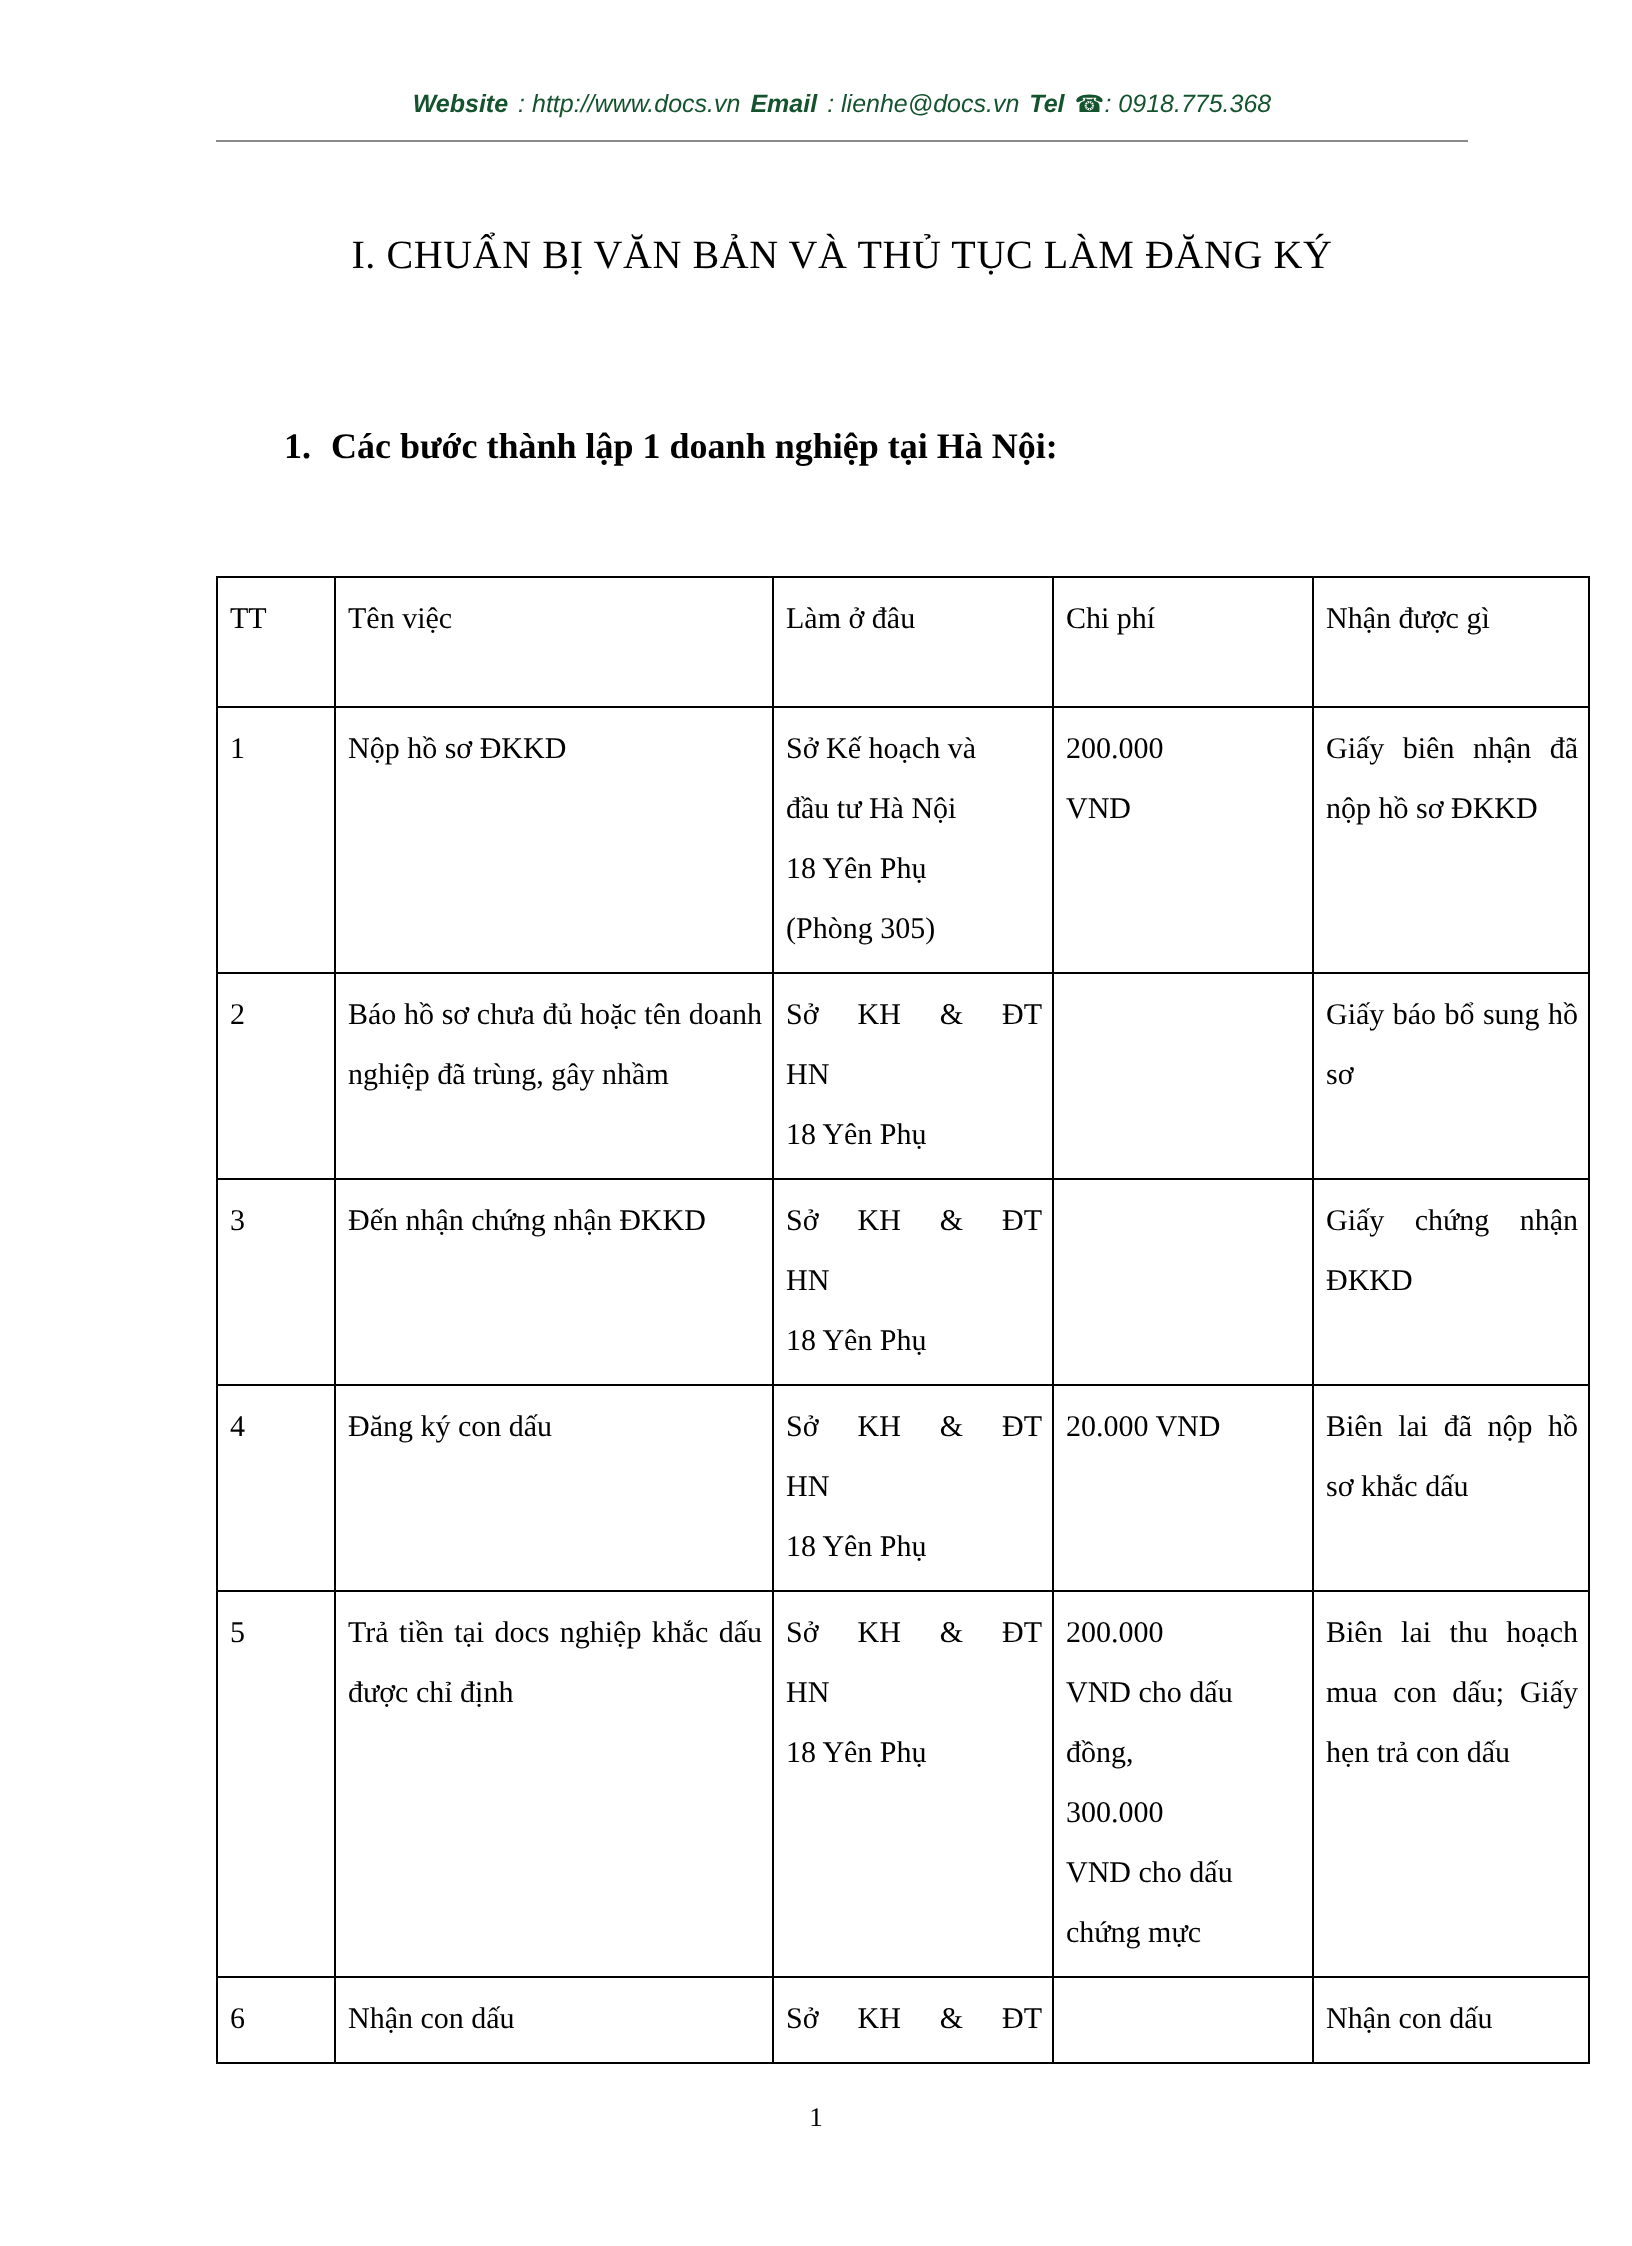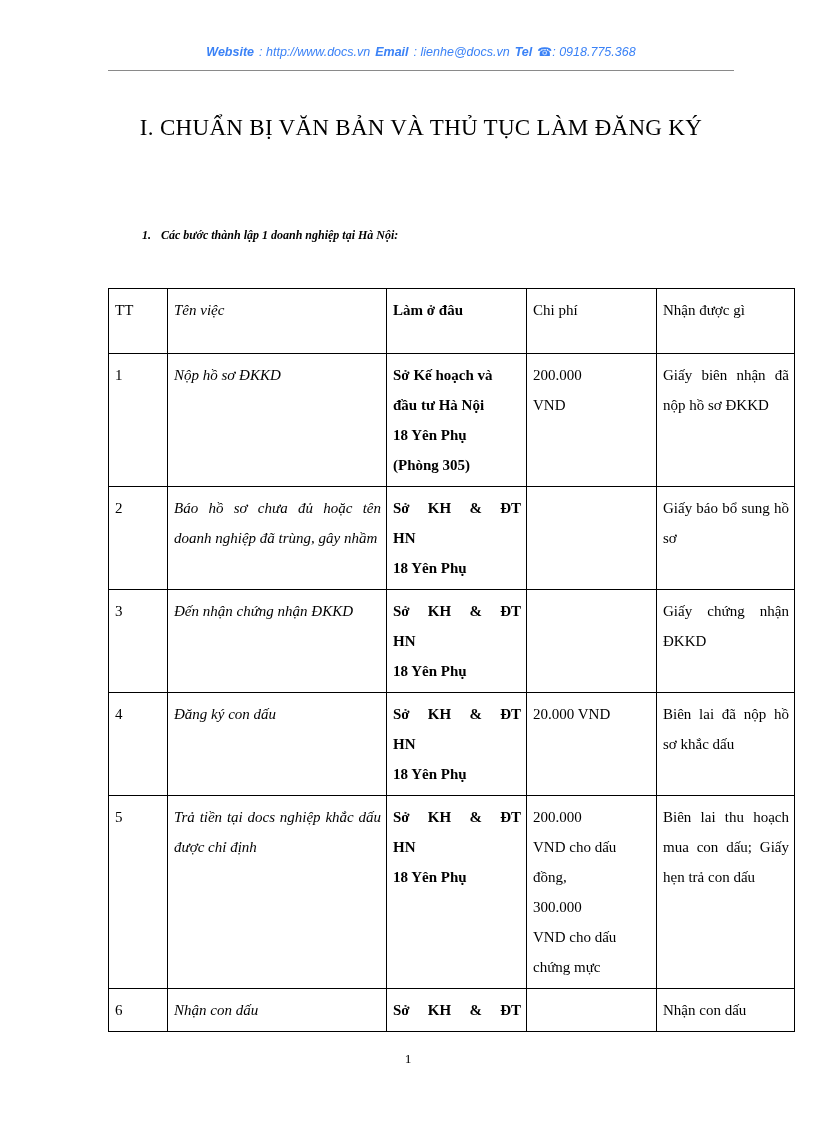--- a/index.html
+++ b/index.html
@@ -25,21 +25,21 @@
     position: absolute;
     left: 108px;
     top: 44px;
     width: 626px;
     text-align: center;
     font-family: "Liberation Sans", "DejaVu Sans", sans-serif;
     font-style: italic;
     font-size: 12.5px;
     line-height: 16px;
     white-space: nowrap;
-    color: #3b82f6;
+    color: #14532d;
   }
   .doc-header .lbl {
     font-weight: bold;
     font-style: italic;
   }
   .doc-header .val {
     font-style: italic;
     font-weight: normal;
   }
   .doc-header .sep { display: inline-block; width: 5px; }
@@ -60,39 +60,38 @@
 
   
   .title-block {
     position: absolute;
     left: 108px;
     top: 108px;
     width: 626px;
     text-align: center;
   }
   .title-line {
-    font-size: 23px;
+    font-size: 20px;
     line-height: 40px;
     letter-spacing: 0.3px;
     white-space: nowrap;
   }
   .title-line.second {
     letter-spacing: 0.3px;
   }
 
   
   .section-heading {
     position: absolute;
     left: 142px;
-    top: 224px;
-    font-size: 12px;
+    top: 212px;
+    font-size: 18px;
     font-weight: bold;
     line-height: 22px;
     white-space: nowrap;
-    font-style: italic;
   }
   .section-heading .num {
     font-weight: bold;
     display: inline-block;
     margin-right: 10px;
   }
 
   
   .tbl-wrap {
     position: absolute;
@@ -107,22 +106,22 @@
     font-size: 15px;
   }
   table.doc-table td {
     border: 1px solid #000000;
     vertical-align: top;
     padding: 6px 5px 6px 6px;
     line-height: 30px;
     word-wrap: break-word;
   }
   td.c-tt    { width: 47px;  }
-  td.c-task  { width: 207px; text-align: justify; text-align-last: left; font-style: italic; }
-  td.c-where { width: 128px; font-weight: bold; }
+  td.c-task  { width: 207px; text-align: justify; text-align-last: left; }
+  td.c-where { width: 128px; }
   td.c-cost  { width: 118px; }
   td.c-recv  { width: 126px; text-align: justify; text-align-last: left; }
 
   .cell-line { display: block; }
   .just { text-align: justify; text-align-last: justify; }
 
   td.h-cell { height: 52px; }
 
   
   .page-number {

